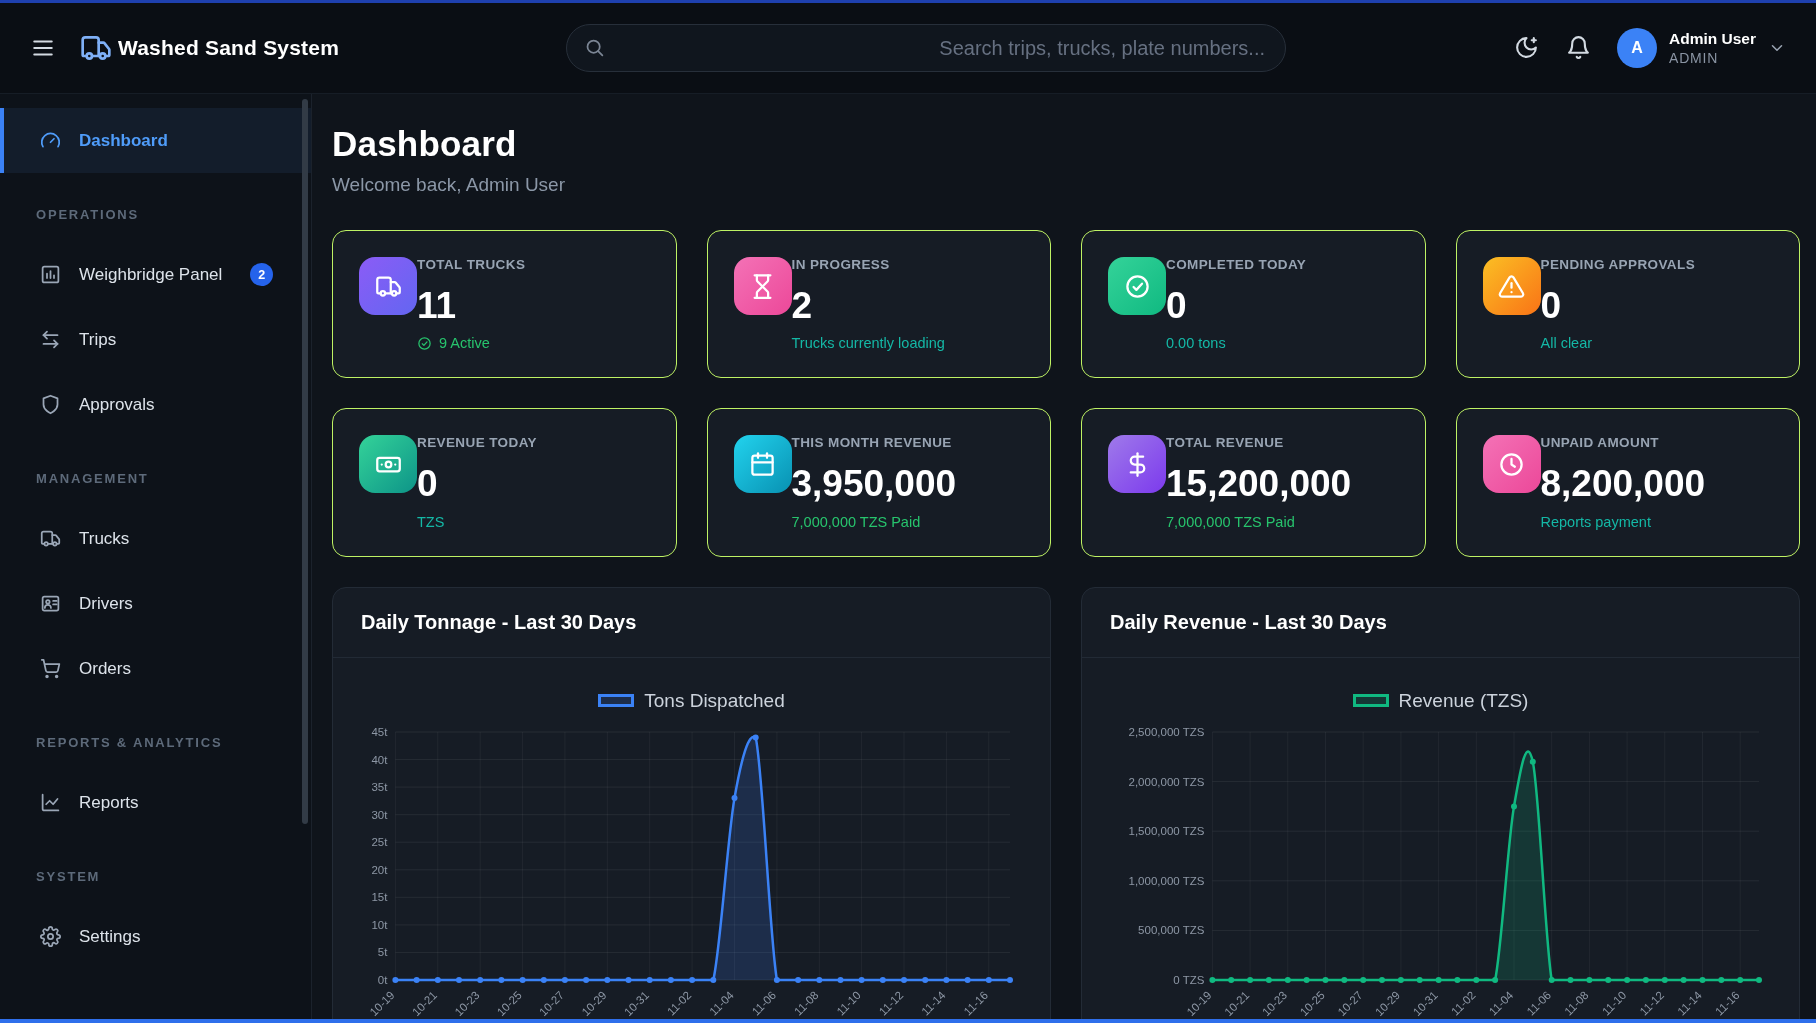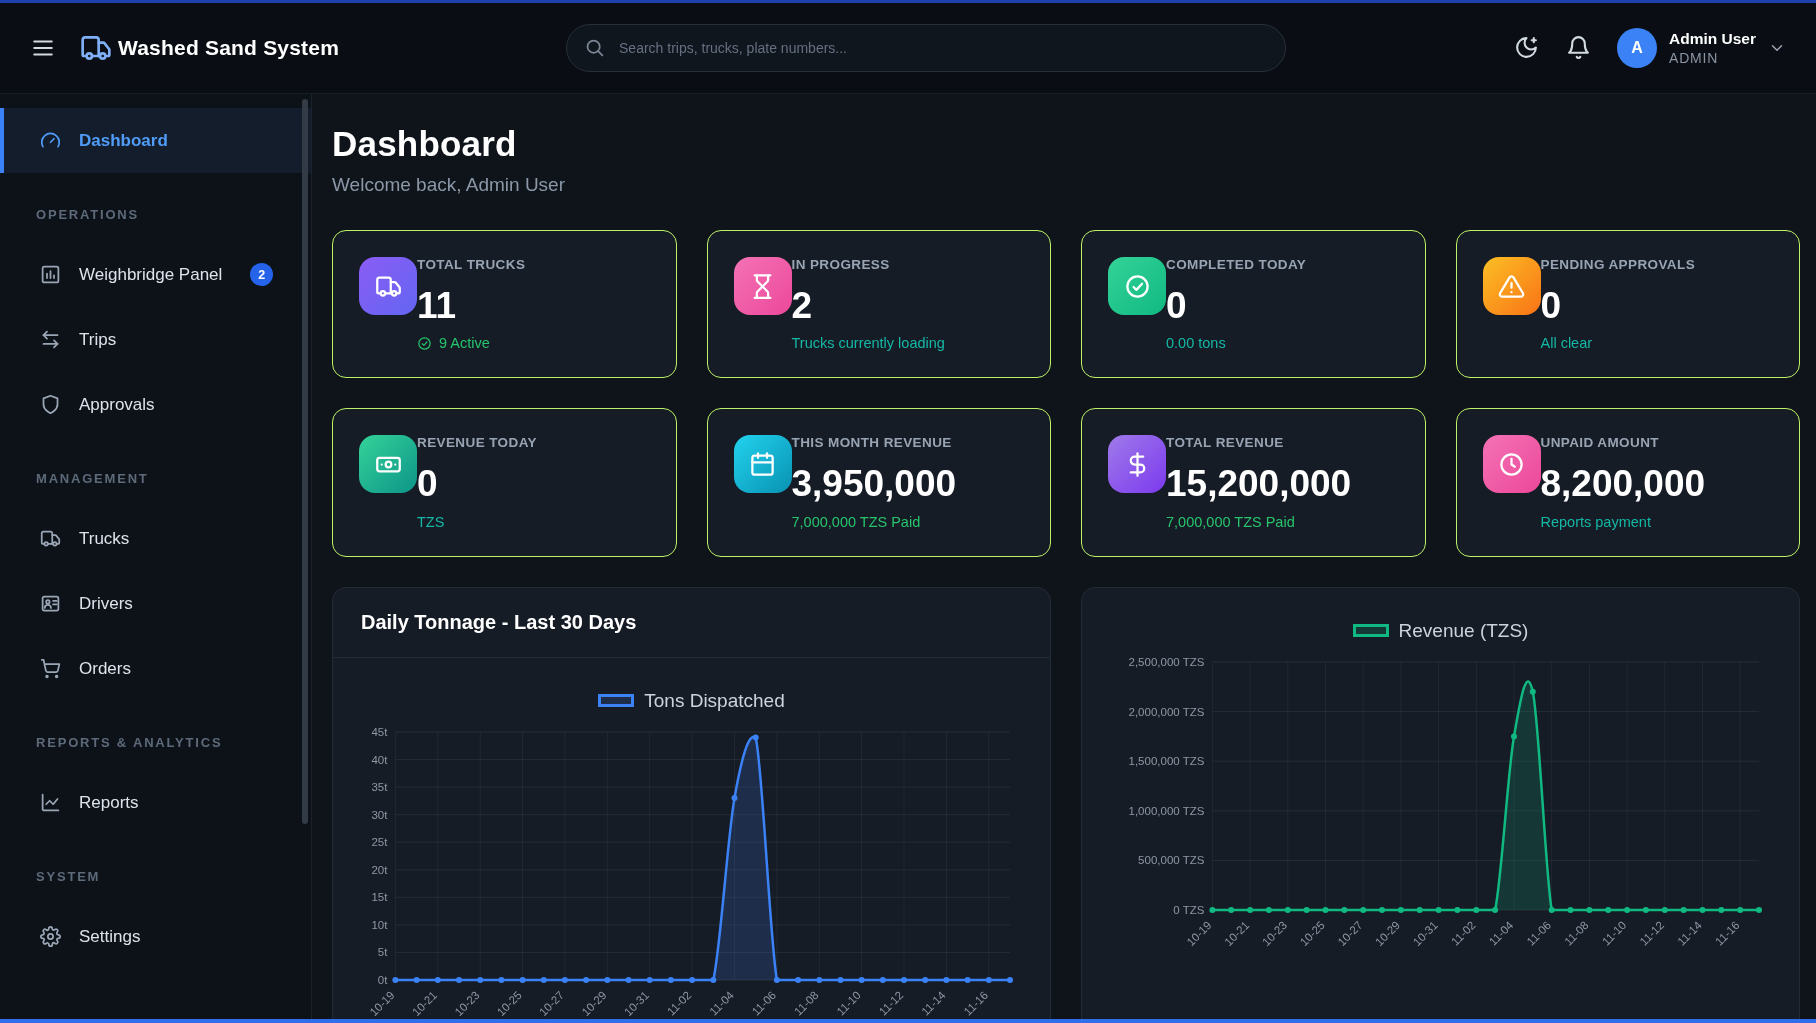--- a/index.html
+++ b/index.html
@@ -13,21 +13,21 @@
   .bottom-accent{position:fixed;left:0;right:0;bottom:0;height:4px;background:#2f6feb;z-index:60;}
 
   
   .topbar{height:91px;background:#0a0e14;display:flex;align-items:center;gap:24px;padding:0 30px;border-bottom:1px solid #161d26;}
   .icon-btn{background:none;border:none;color:#d3dae2;cursor:pointer;width:26px;height:26px;padding:0;}
   .brand{display:flex;align-items:center;gap:6px;}
   .brand-icon{width:32px;height:32px;color:#7fb0f7;}
   .brand-title{font-size:21px;font-weight:700;color:#ffffff;letter-spacing:.2px;white-space:nowrap;}
   .search-zone{flex:1;display:flex;justify-content:center;}
   .search-box{position:relative;width:100%;max-width:720px;}
-  .search-input{width:100%;height:48px;background:#10161e;border:1px solid #272f3a;border-radius:24px;padding:0 20px 0 52px;color:#d1d5db;font-size:14px;font-family:inherit;outline:none;}
+  .search-input{width:100%;height:48px;background:#10161e;border:1px solid #272f3a;border-radius:24px;padding:0 20px 0 52px;color:#d1d5db;font-size:20px;font-family:inherit;outline:none;text-align:right;}
   .search-input::placeholder{color:#667081;}
   .search-icon{position:absolute;left:18px;top:13px;width:21px;height:21px;color:#7b8594;}
   .topbar-right{display:flex;align-items:center;gap:26px;}
   .user-menu{display:flex;align-items:center;gap:12px;cursor:pointer;}
   .avatar{width:40px;height:40px;border-radius:50%;background:#3b82f6;color:#fff;font-weight:700;font-size:16px;display:flex;align-items:center;justify-content:center;}
   .user-name{font-size:15.5px;font-weight:700;color:#fff;line-height:1.2;}
   .user-role{font-size:14px;color:#8a94a3;letter-spacing:.8px;margin-top:2px;}
   .chev{width:18px;height:18px;color:#9aa4b2;}
 
   
@@ -453,20 +453,23 @@
               <circle cx="547" cy="258" r="3" fill="#3b82f6"></circle>
               <circle cx="568.2" cy="258" r="3" fill="#3b82f6"></circle>
               <circle cx="589.4" cy="258" r="3" fill="#3b82f6"></circle>
               <circle cx="610.6" cy="258" r="3" fill="#3b82f6"></circle>
               <circle cx="631.8" cy="258" r="3" fill="#3b82f6"></circle>
               <circle cx="653" cy="258" r="3" fill="#3b82f6"></circle>
             </svg>
           </div>
         </div>
         <div class="chart-card">
+          <div class="chart-head">
+            <div class="chart-title">Daily Revenue - Last 30 Days</div>
+          </div>
           <div class="chart-body">
             <div class="chart-legend">
               <span class="legend-swatch" style="border-color: rgb(16, 185, 129); background: rgba(16, 185, 129, 0.18);"></span>
               <span>Revenue (TZS)</span>
             </div>
             <svg style="font-family:'Liberation Sans',sans-serif;" width="669" height="330" viewBox="0 0 669 330">
               <line x1="106.4" y1="258" x2="653" y2="258" stroke="rgba(255,255,255,0.07)"></line>
               <text x="98.4" y="262" text-anchor="end" fill="#8d97a5" font-size="11.5">0 TZS</text>
               <line x1="106.4" y1="208.4" x2="653" y2="208.4" stroke="rgba(255,255,255,0.07)"></line>
               <text x="98.4" y="212.4" text-anchor="end" fill="#8d97a5" font-size="11.5">500,000 TZS</text>

